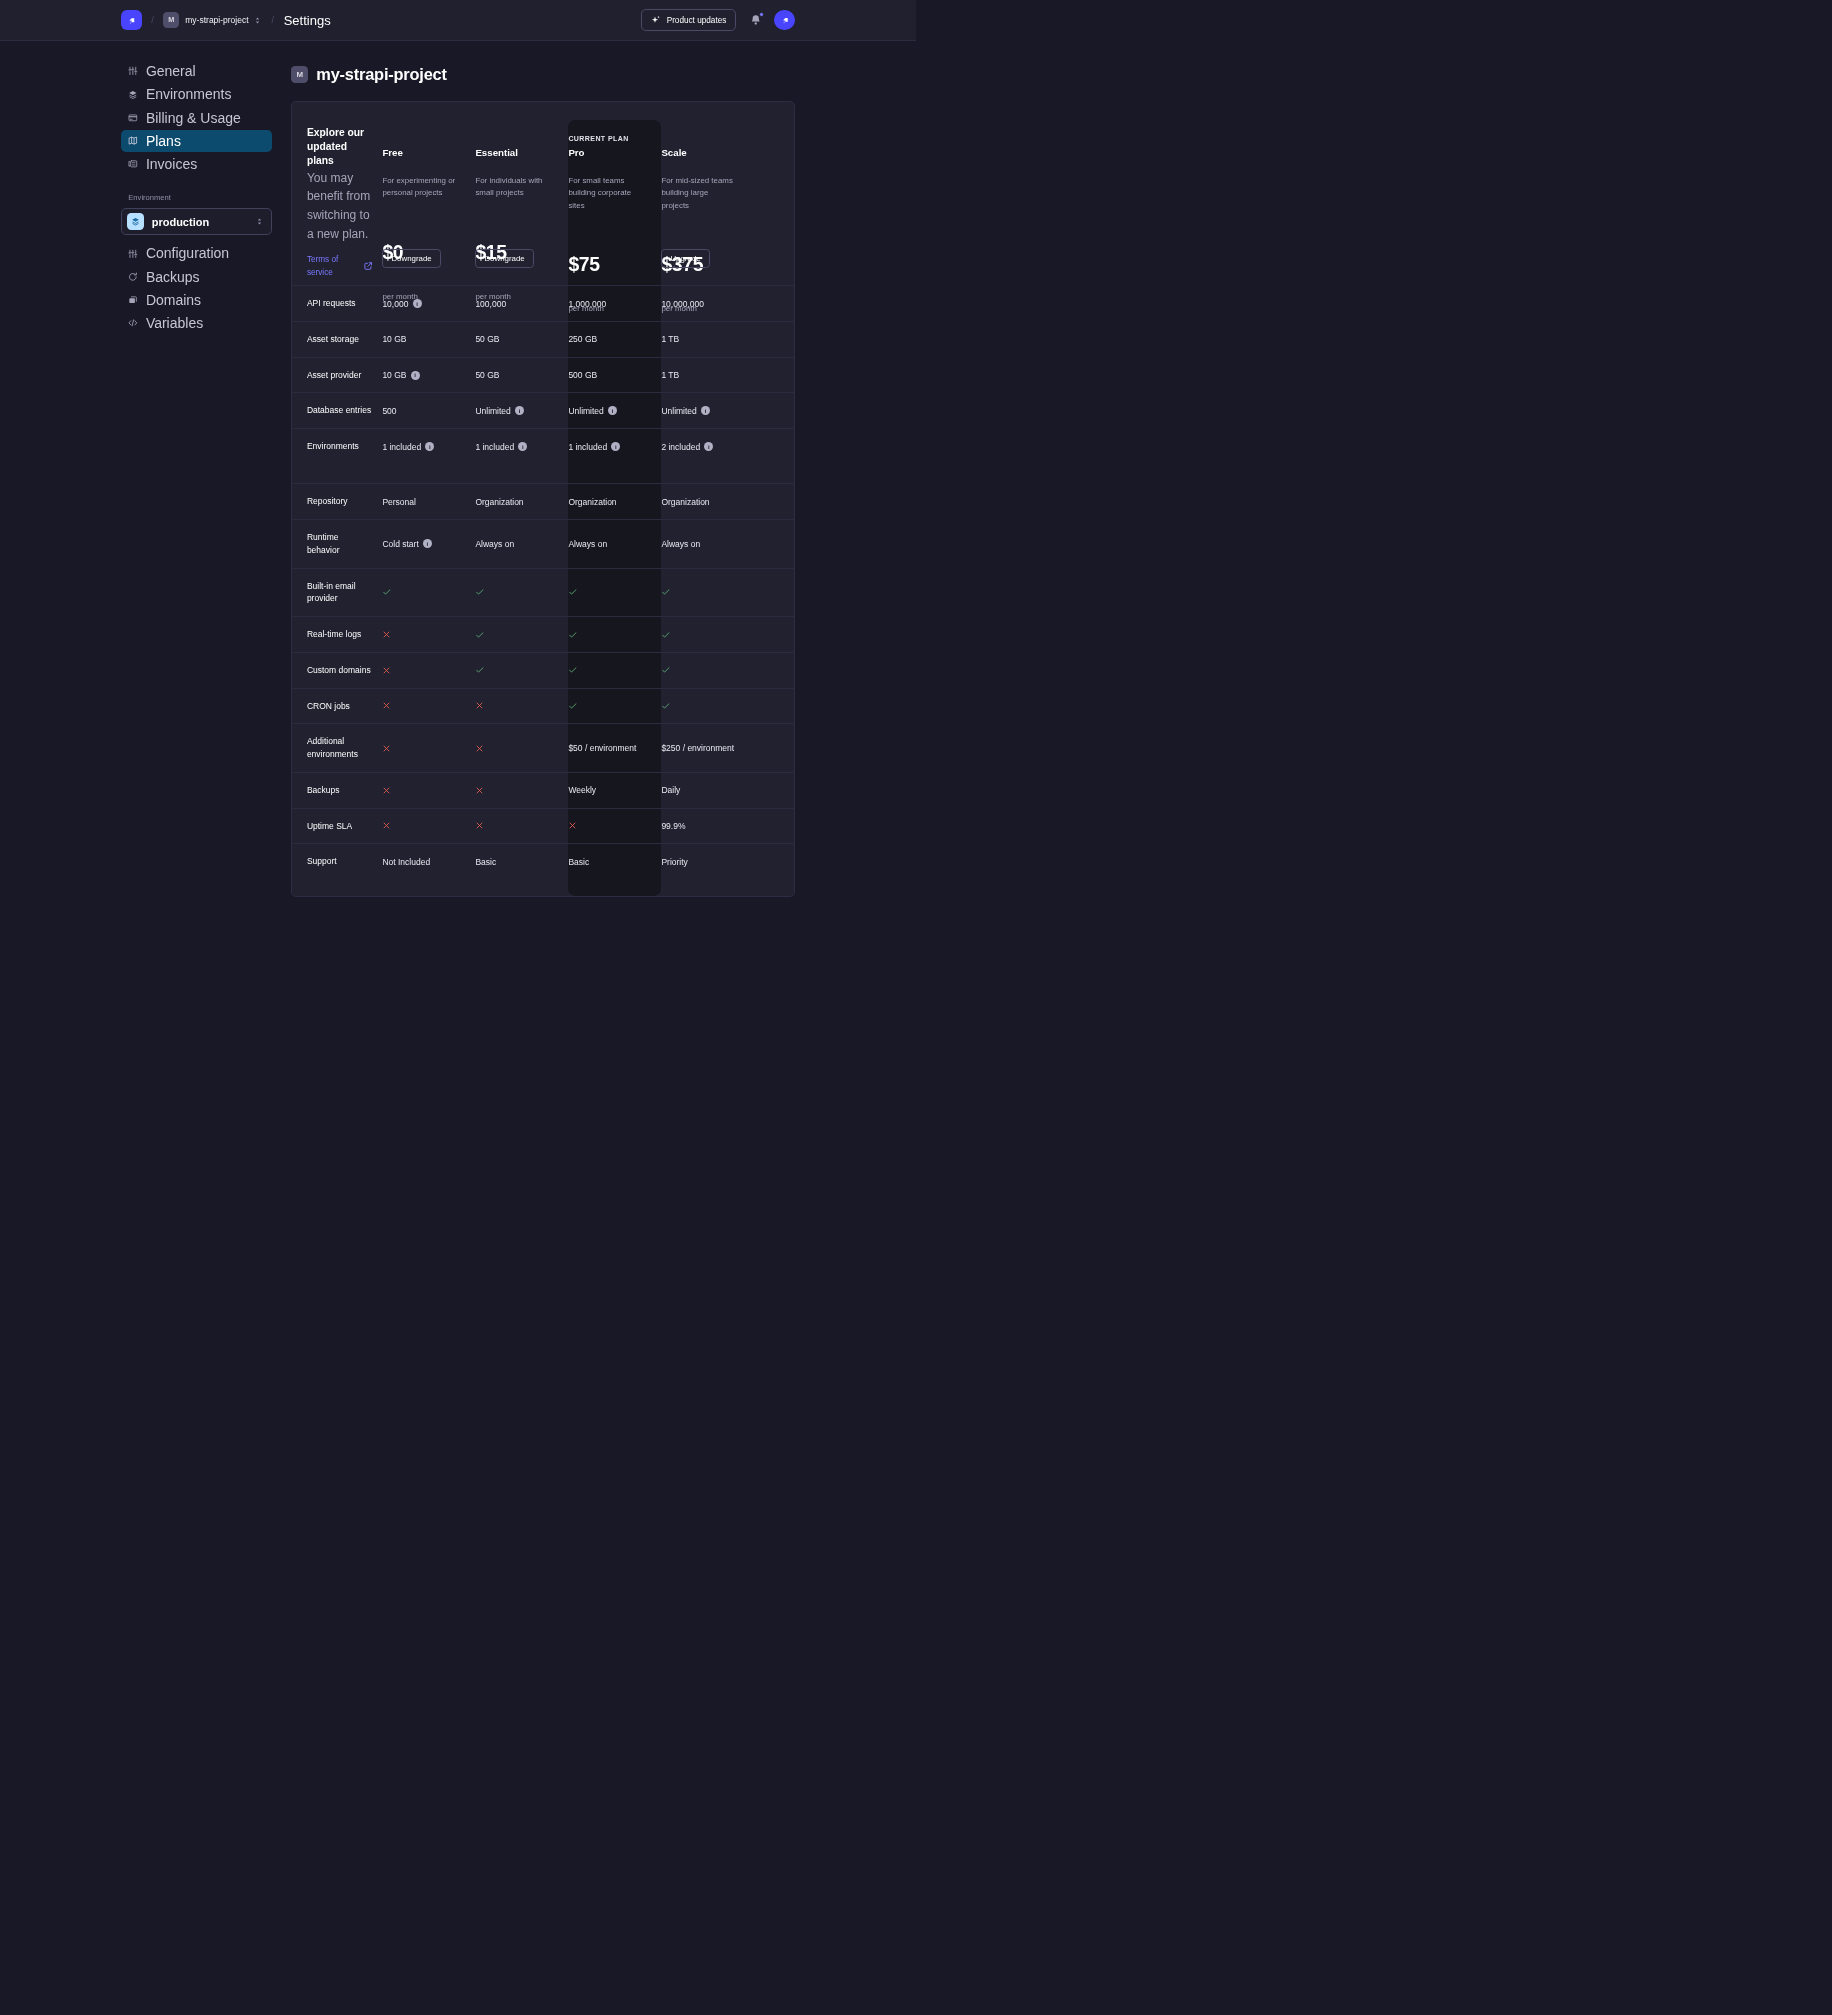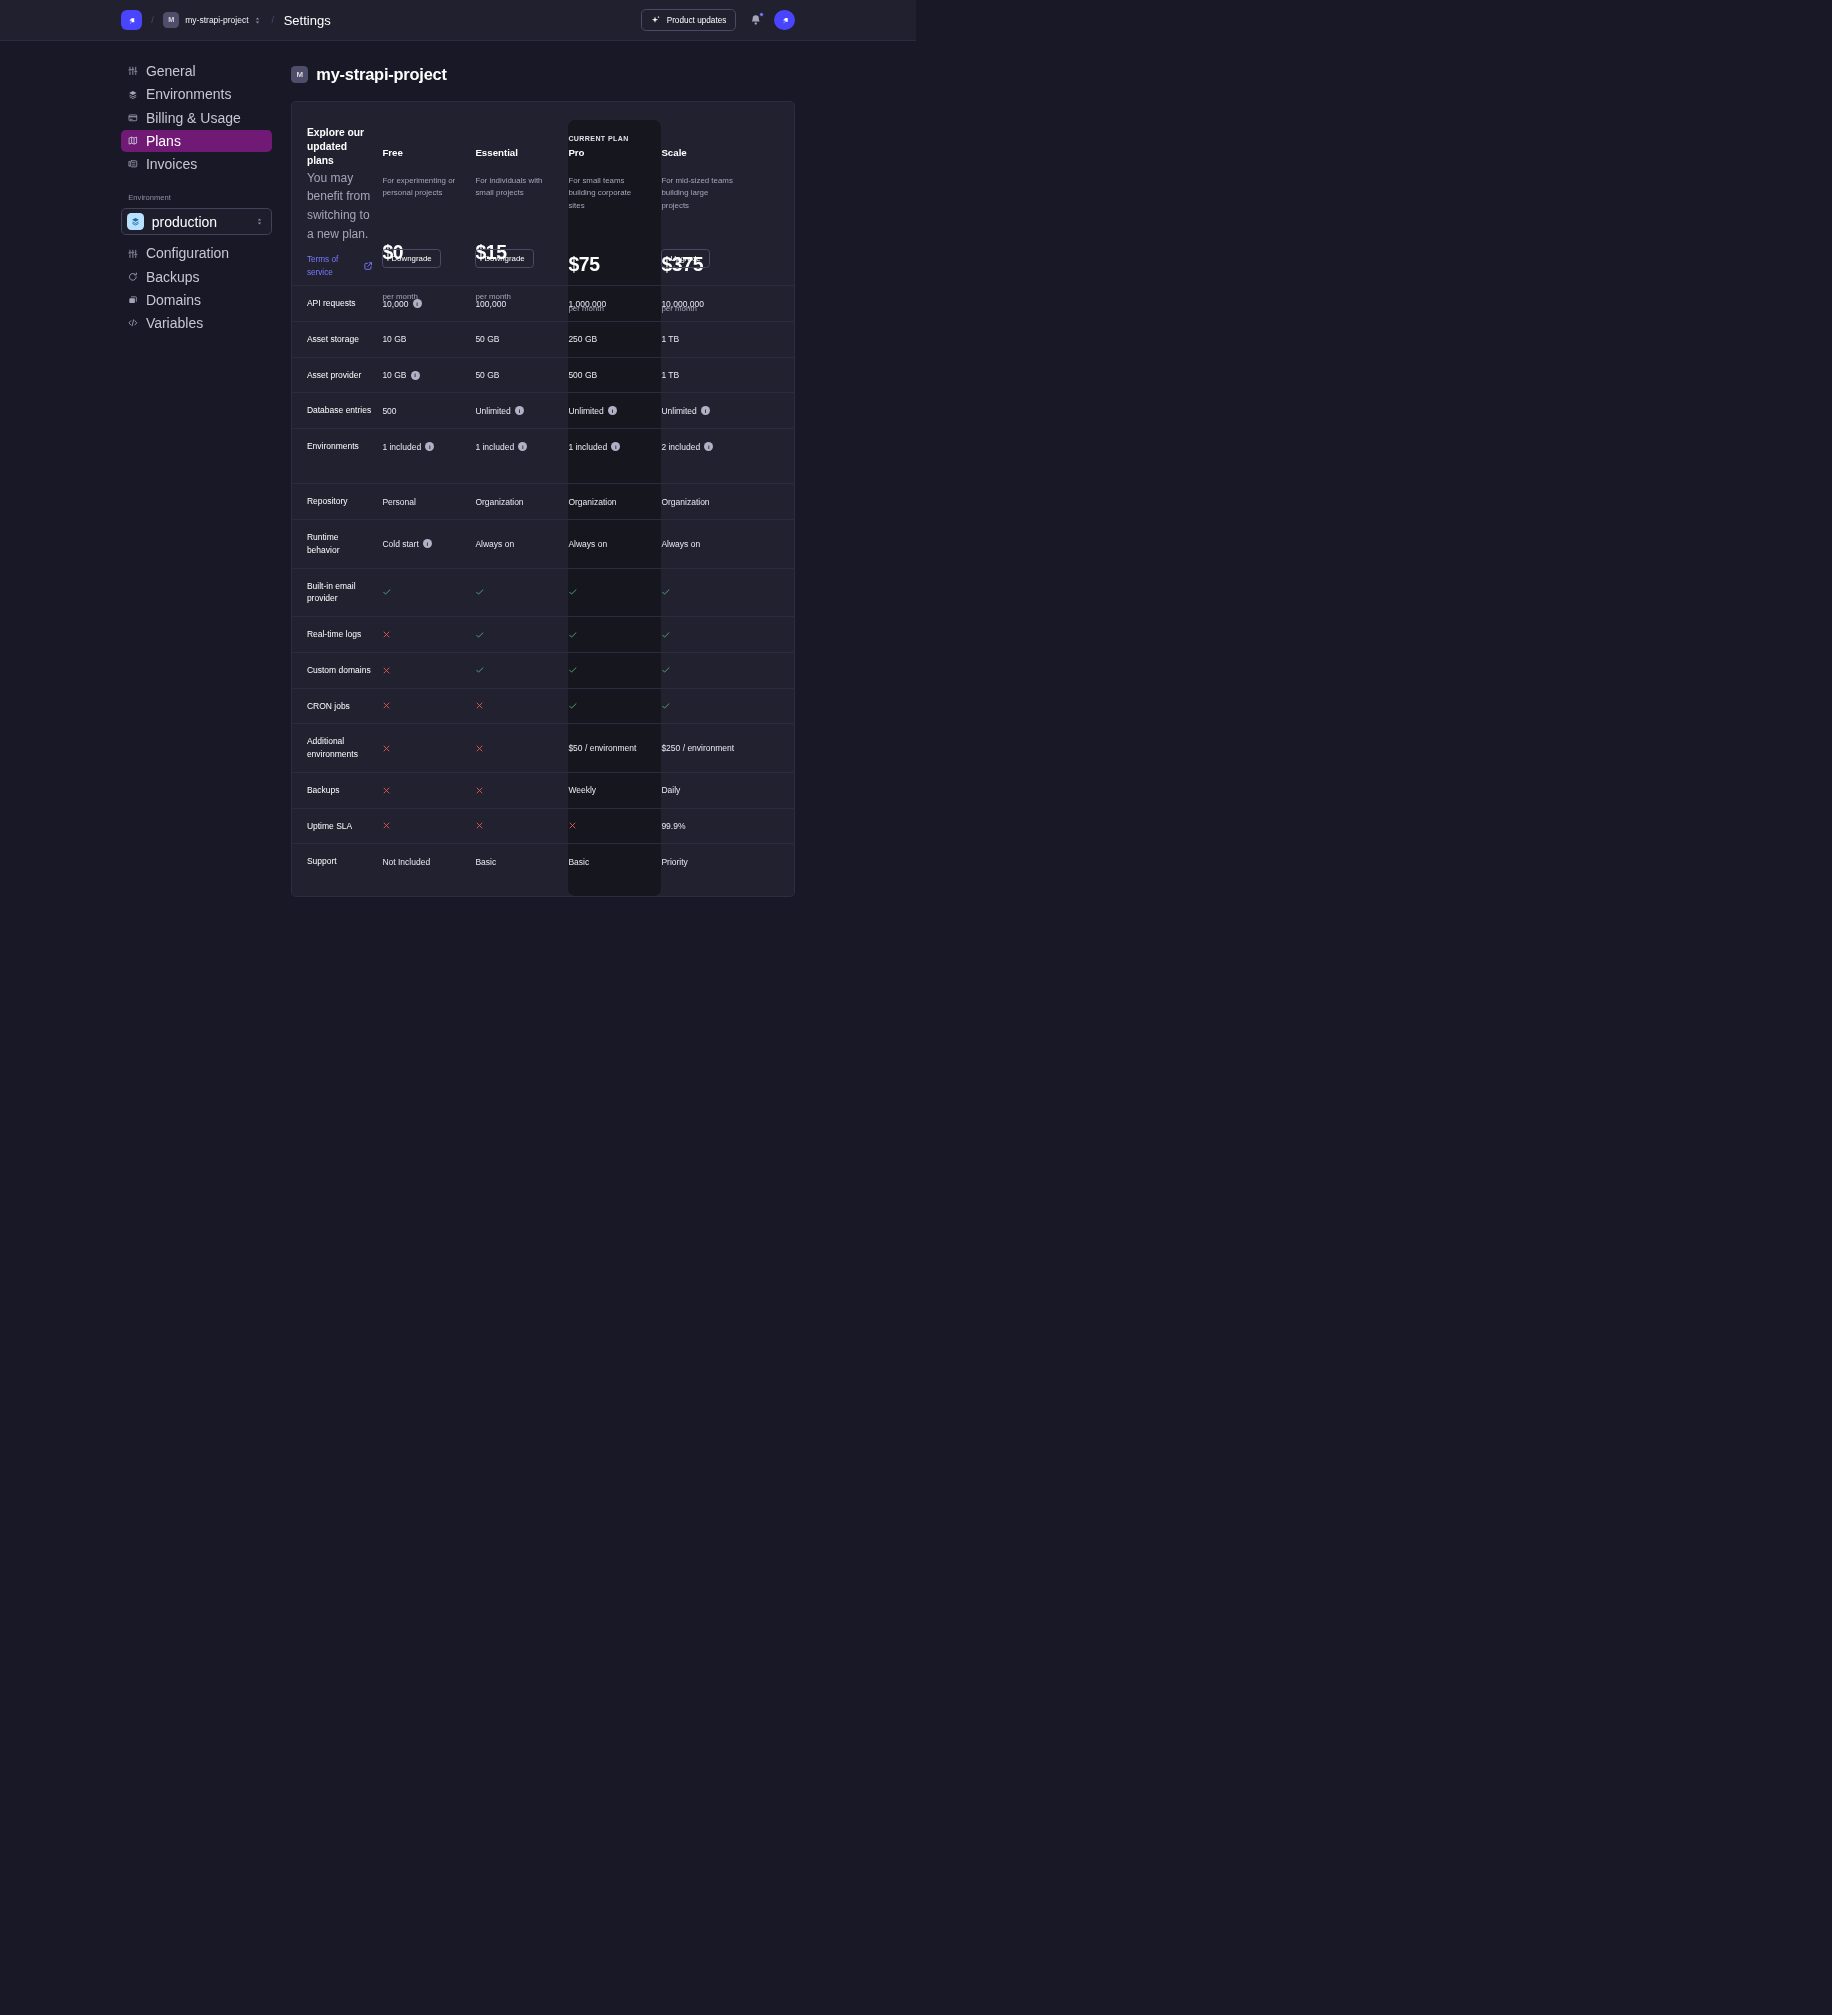--- a/index.html
+++ b/index.html
@@ -50,34 +50,34 @@
 
   
   .layout { display:flex; padding:14.5px 121px 0 121px; gap:19.4px; }
   .sidebar { width:151px; flex:0 0 151px; }
   .side-list { display:flex; flex-direction:column; gap:1.2px; margin-top:4.8px; }
   .side-item {
     display:flex; align-items:center; gap:7.9px; height:22px; padding:0 7.3px;
     border-radius:4.8px; color:#c6c6d5; font-size:14px; font-weight:400; cursor:pointer;
   }
   .side-item svg { flex:0 0 9.7px; color:#a5a5ba; }
-  .side-item.selected { background:#701a75; color:#fff; }
+  .side-item.selected { background:#0c4a6e; color:#fff; }
   .side-item.selected svg { color:#d9d9e8; }
 
   .env-label { margin:18px 0 6px 7.3px; font-size:7.6px; color:#8e8ea9; }
   .env-select {
     height:27px; border:0.6px solid #41415c; border-radius:4.8px;
     display:flex; align-items:center; padding:0 7.3px 0 4.8px; gap:7.9px; cursor:pointer;
     background:#1d1d2c;
   }
   .env-ic {
     width:17px; height:17px; border-radius:4.2px; background:#b8e1ff;
     display:flex; align-items:center; justify-content:center;
   }
-  .env-name { font-size:14px; color:#fff; font-weight:400; }
+  .env-name { font-size:11px; color:#fff; font-weight:700; }
   .env-select .sort-ic { margin-left:auto; }
   .env-list { margin-top:7.3px; }
 
   
   .main { flex:1; min-width:0; }
   .page-title { display:flex; align-items:center; gap:7.9px; margin-top:9.7px; }
   .title-badge {
     width:17px; height:17px; border-radius:4.2px; background:#4e4e6a;
     color:#d8d8e2; font-size:7.9px; font-weight:600;
     display:flex; align-items:center; justify-content:center;

